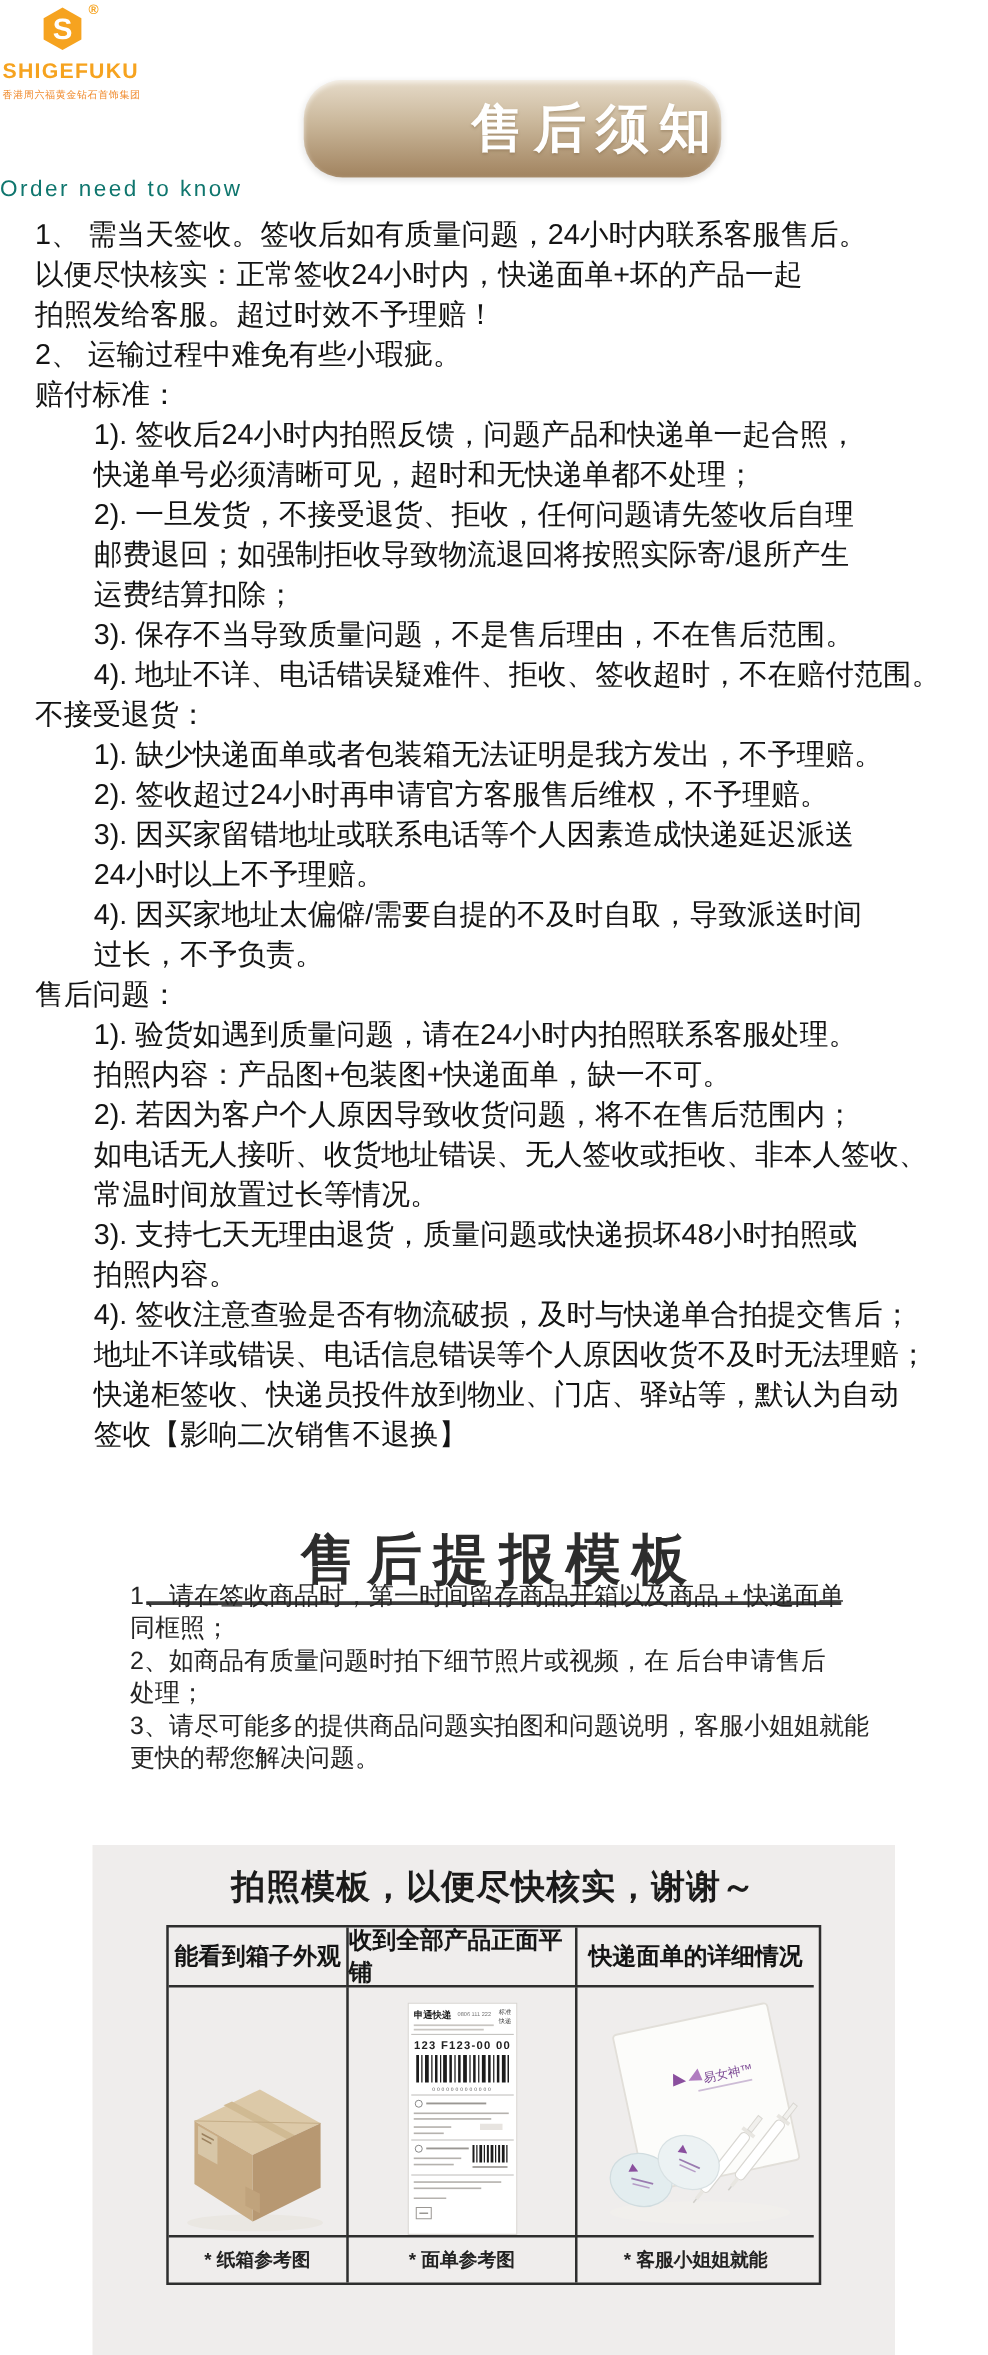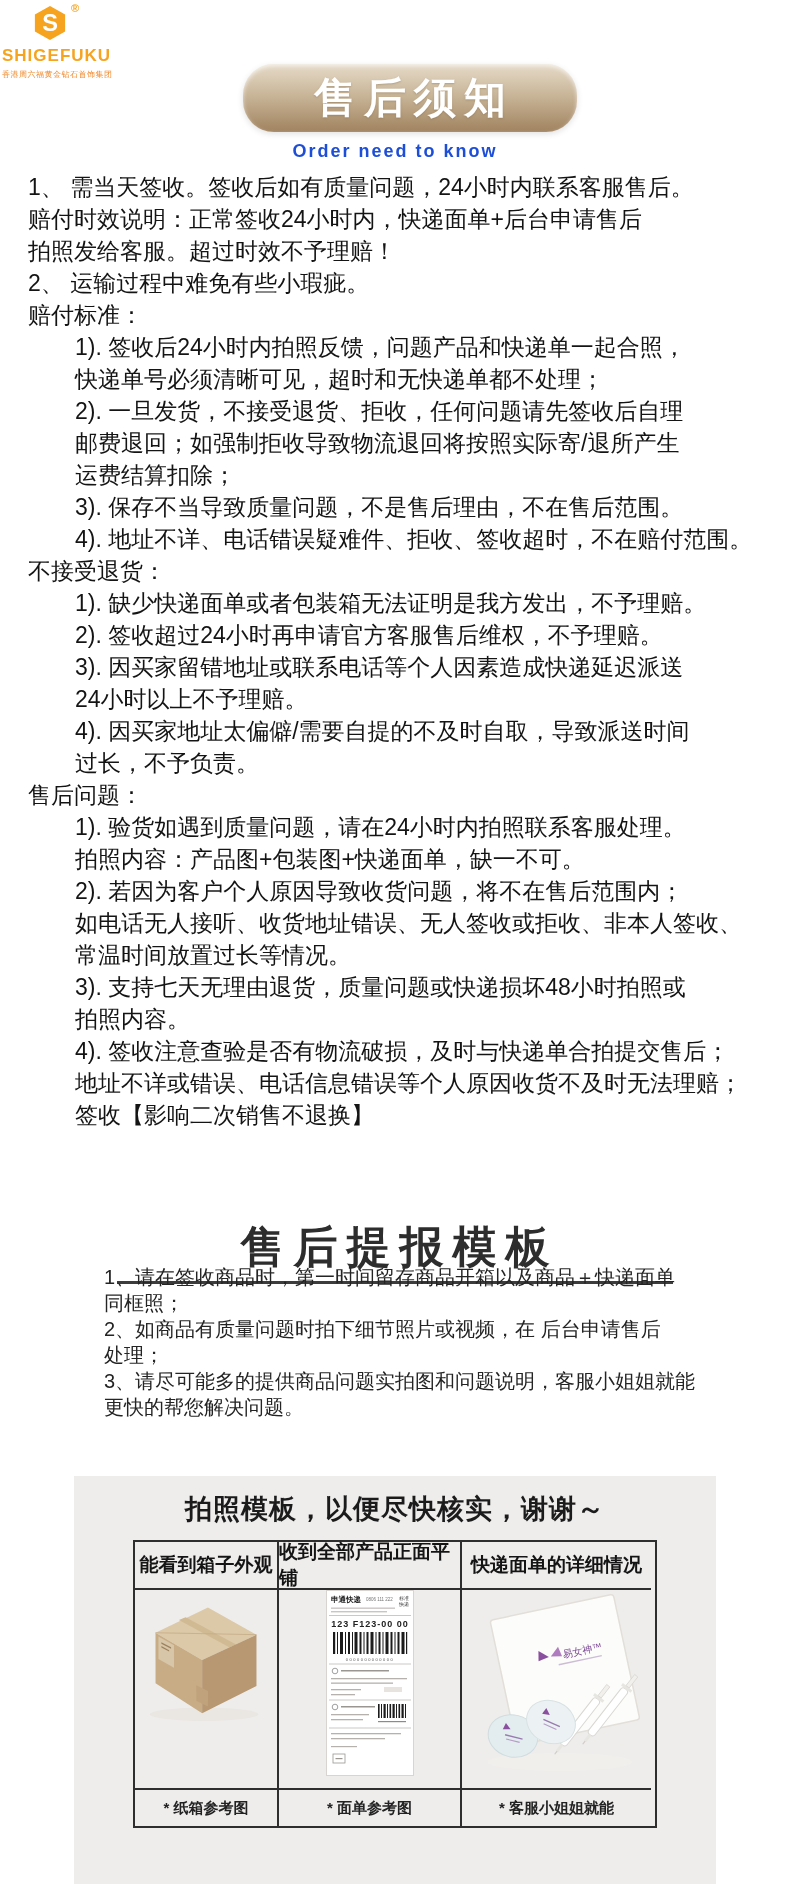--- a/index.html
+++ b/index.html
@@ -12,46 +12,46 @@
 
   
   .brand{position:absolute;left:2px;top:5px;width:96px;text-align:center;}
   .logo-wrap{position:relative;display:inline-block;}
   .reg{position:absolute;right:-12px;top:-3px;color:#f6a31f;font-size:11px;font-weight:bold;}
   .brand-name{color:#f6a31f;font-weight:bold;font-size:17px;letter-spacing:1px;margin-top:1px;}
   .brand-tagline{color:#f08a2c;font-size:8px;margin-top:3px;letter-spacing:0.5px;white-space:nowrap;}
 
   
   .banner{
-    position:absolute;left:243px;top:64px;width:334px;height:68px;border-radius:31px;
+    position:absolute;left:243px;top:64px;width:334px;height:78px;border-radius:31px;
     background:linear-gradient(180deg,#e6dbc9 0%,#c9b699 45%,#a1835f 100%);
     box-shadow:inset 0 2px 4px rgba(255,255,255,.65), 0 2px 6px rgba(0,0,0,.12);
-    display:flex;align-items:center;justify-content:center;
+    display:flex;align-items:center;justify-content:flex-end;
   }
   .banner-title{color:#ffffff;font-size:42px;font-weight:bold;letter-spacing:8px;text-indent:8px;text-shadow:0 1px 2px rgba(120,95,60,.35);}
-  .subtitle{position:absolute;top:141px;left:0;width:100%;text-align:center;font-size:18px;font-weight:bold;color:#1d4ed8;letter-spacing:2px;}
+  .subtitle{position:absolute;top:141px;left:0;width:100%;text-align:left;font-size:18px;font-weight:normal;color:#0f766e;letter-spacing:2px;}
 
   
   .notice{position:absolute;top:171px;left:28px;right:8px;font-size:23px;line-height:32px;color:#141414;}
   .nline{white-space:nowrap;}
   .nline.ind{padding-left:47px;}
 
   
   .tpl-title{position:absolute;top:1218px;left:0;width:100%;margin:0;text-align:center;
     font-size:44px;font-weight:700;color:#2d2d2d;letter-spacing:9px;text-indent:9px;}
   .tpl-rule{position:absolute;top:1281px;left:117px;width:556px;height:3px;background:#3c3c3c;}
   .tpl-list{position:absolute;top:1264px;left:104px;right:66px;font-size:20px;line-height:26px;color:#242424;}
   .tline{white-space:nowrap;}
 
   
   .photo-box{position:absolute;left:74px;top:1476px;width:642px;height:484px;background:#efedec;}
   .pb-title{margin:15px 0 0;text-align:center;font-size:27px;font-weight:bold;color:#1b1b1b;letter-spacing:1px;}
   .ptable{width:520px;margin:13px auto 0;border:2px solid #2e2e2e;display:grid;grid-template-columns:142px 183px 191px;background:transparent;}
   .hcell{height:46px;display:flex;align-items:center;justify-content:center;font-weight:bold;font-size:19px;color:#141414;border-bottom:2px solid #2e2e2e;}
-  .icell{height:198px;display:flex;align-items:flex-start;justify-content:center;}
+  .icell{height:198px;display:flex;align-items:flex-end;justify-content:center;}
   .ccell{height:36px;border-top:2px solid #2e2e2e;display:flex;align-items:center;justify-content:center;font-weight:bold;font-size:15px;color:#222;}
   .bl{border-left:2px solid #2e2e2e;}
 </style>
 </head>
 <body>
 
 <div class="page">
 
   <header class="brand">
     <span class="logo-wrap">
@@ -65,21 +65,21 @@
     <div class="brand-tagline">香港周六福黄金钻石首饰集团</div>
   </header>
 
   <div class="banner">
     <span class="banner-title">售后须知</span>
   </div>
   <div class="subtitle">Order need to know</div>
 
   <section class="notice">
       <div class="nline">1、 需当天签收。签收后如有质量问题，24小时内联系客服售后。</div>
-      <div class="nline">赔付时效说明：正常签收24小时内，快递面单+后台申请售后</div>
+      <div class="nline">以便尽快核实：正常签收24小时内，快递面单+坏的产品一起</div>
       <div class="nline">拍照发给客服。超过时效不予理赔！</div>
       <div class="nline">2、 运输过程中难免有些小瑕疵。</div>
       <div class="nline">赔付标准：</div>
       <div class="nline ind">1). 签收后24小时内拍照反馈，问题产品和快递单一起合照，</div>
       <div class="nline ind">快递单号必须清晰可见，超时和无快递单都不处理；</div>
       <div class="nline ind">2). 一旦发货，不接受退货、拒收，任何问题请先签收后自理</div>
       <div class="nline ind">邮费退回；如强制拒收导致物流退回将按照实际寄/退所产生</div>
       <div class="nline ind">运费结算扣除；</div>
       <div class="nline ind">3). 保存不当导致质量问题，不是售后理由，不在售后范围。</div>
       <div class="nline ind">4). 地址不详、电话错误疑难件、拒收、签收超时，不在赔付范围。</div>
@@ -93,20 +93,21 @@
       <div class="nline">售后问题：</div>
       <div class="nline ind">1). 验货如遇到质量问题，请在24小时内拍照联系客服处理。</div>
       <div class="nline ind">拍照内容：产品图+包装图+快递面单，缺一不可。</div>
       <div class="nline ind">2). 若因为客户个人原因导致收货问题，将不在售后范围内；</div>
       <div class="nline ind">如电话无人接听、收货地址错误、无人签收或拒收、非本人签收、</div>
       <div class="nline ind">常温时间放置过长等情况。</div>
       <div class="nline ind">3). 支持七天无理由退货，质量问题或快递损坏48小时拍照或</div>
       <div class="nline ind">拍照内容。</div>
       <div class="nline ind">4). 签收注意查验是否有物流破损，及时与快递单合拍提交售后；</div>
       <div class="nline ind">地址不详或错误、电话信息错误等个人原因收货不及时无法理赔；</div>
+      <div class="nline ind">快递柜签收、快递员投件放到物业、门店、驿站等，默认为自动</div>
       <div class="nline ind">签收【影响二次销售不退换】</div>
     </section>
 
   <h2 class="tpl-title">售后提报模板</h2>
   <div class="tpl-rule"></div>
   <section class="tpl-list">
       <div class="tline">1、请在签收商品时，第一时间留存商品开箱以及商品＋快递面单</div>
       <div class="tline">同框照；</div>
       <div class="tline">2、如商品有质量问题时拍下细节照片或视频，在 后台申请售后</div>
       <div class="tline">处理；</div>

